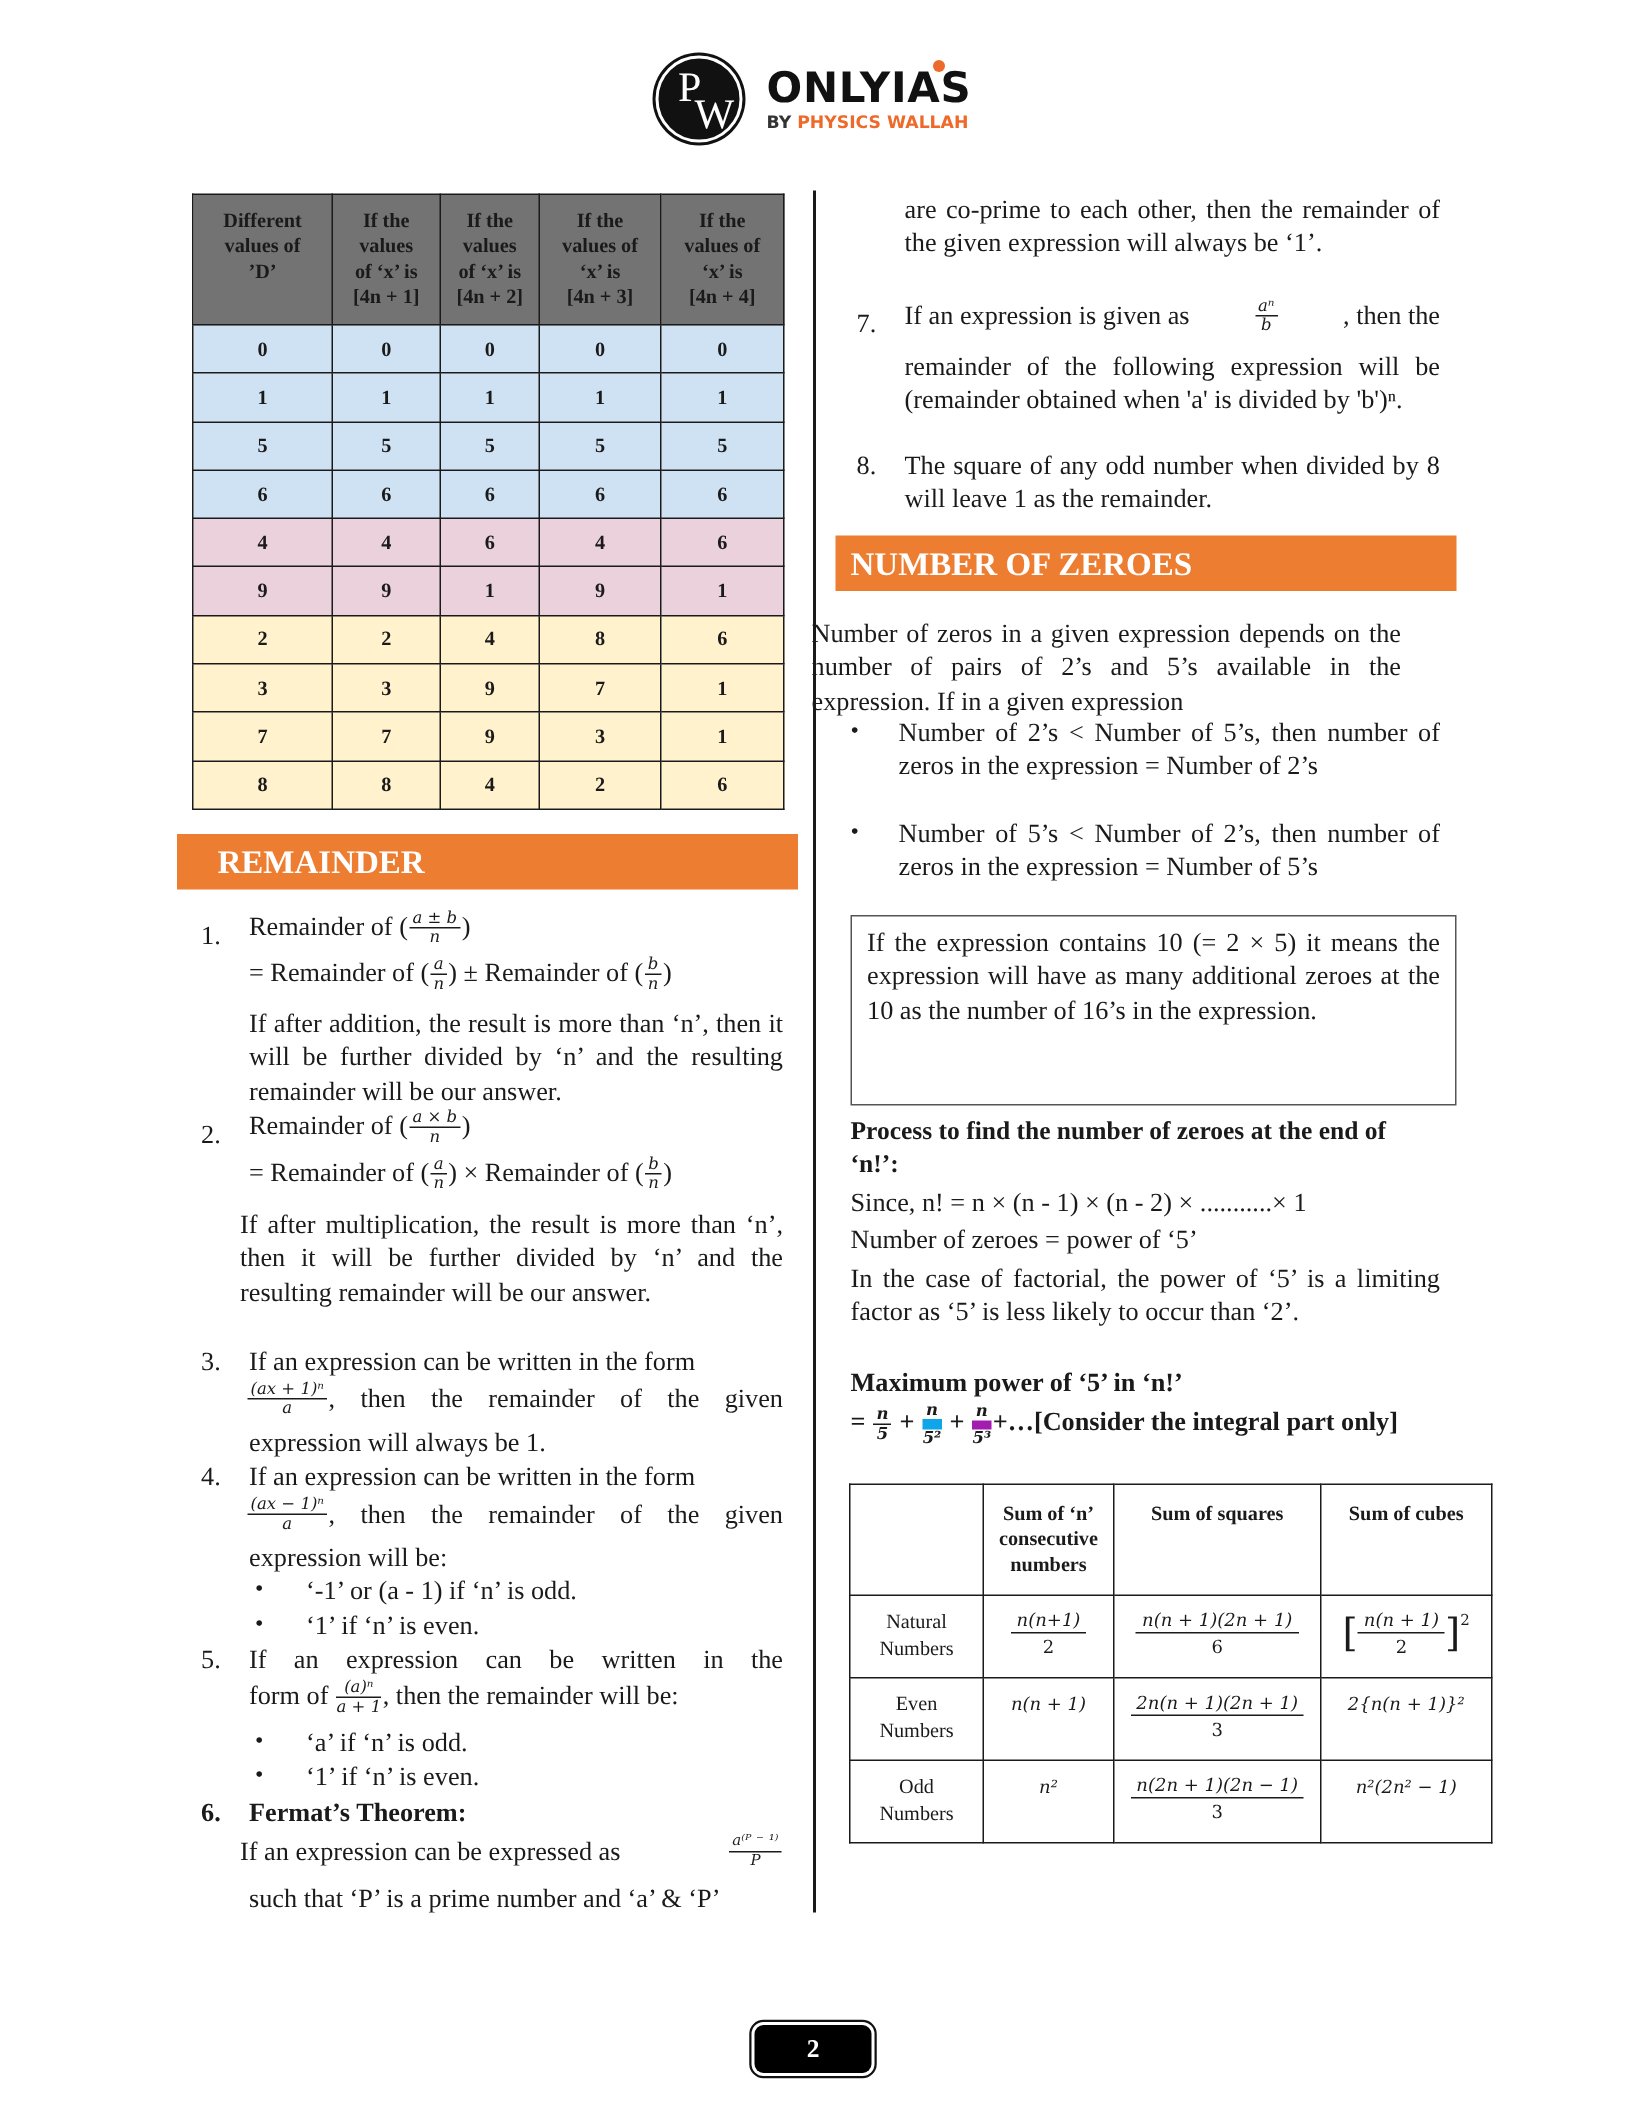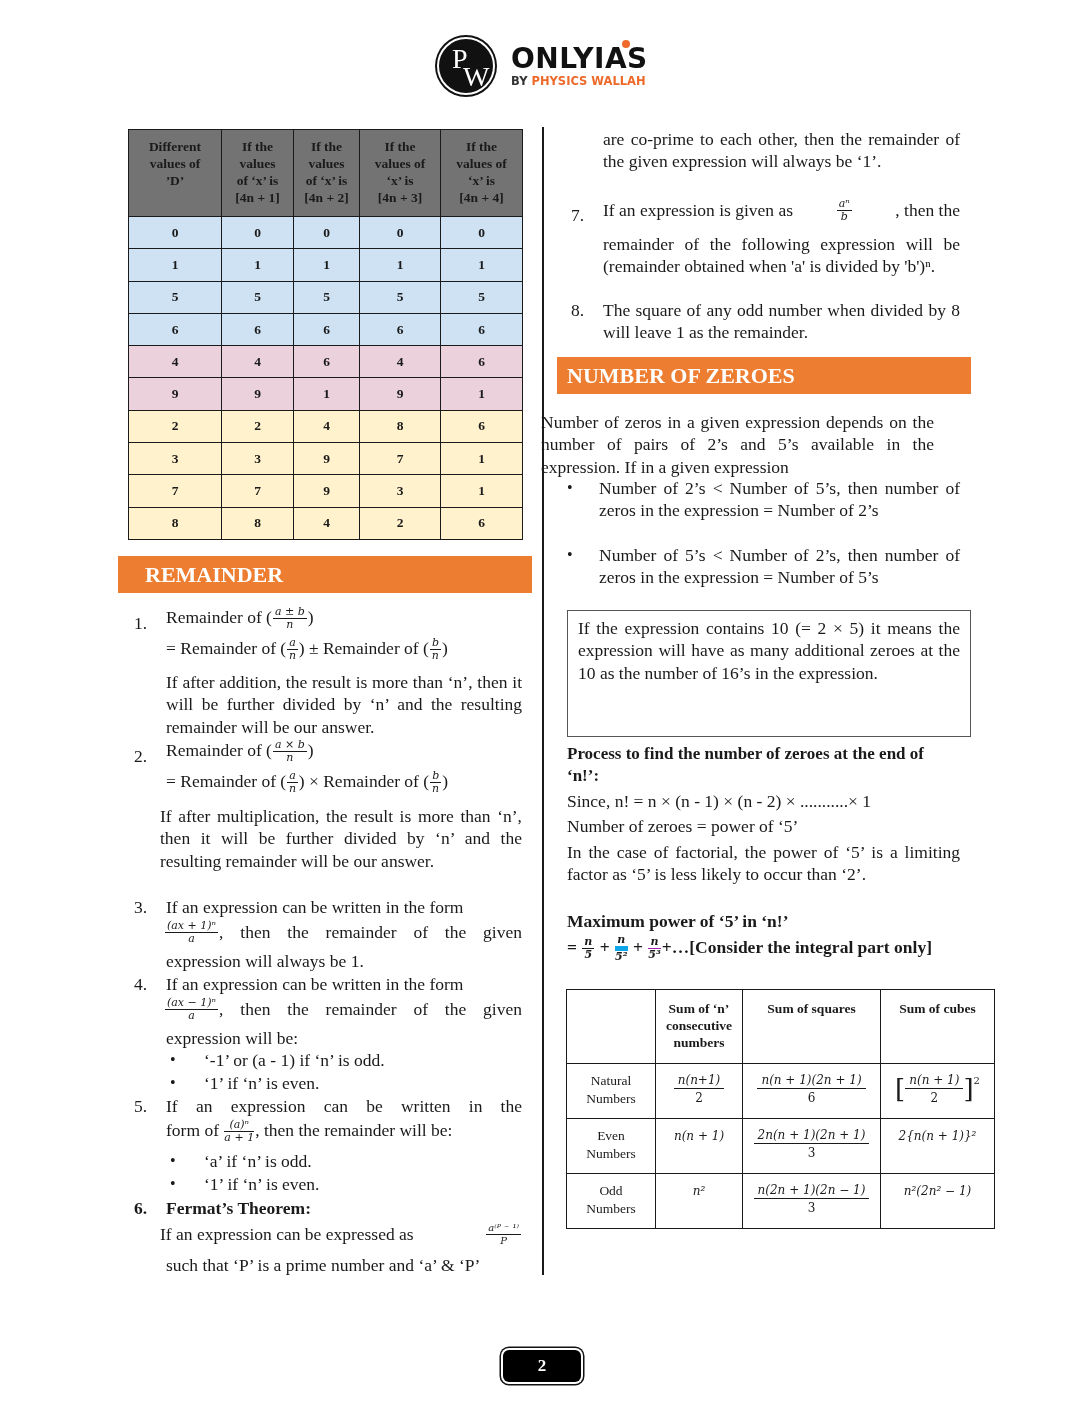--- a/index.html
+++ b/index.html
@@ -240,22 +240,22 @@
 </div>
 
 <div class="text bold" style="left:567px; top:743px; width:393px; font-size:17px;">Process to find the number of zeroes at the end of ‘n!’:</div>
 <div class="text" style="left:567px; top:790px;">Since, n! = n × (n - 1) × (n - 2) × ...........× 1</div>
 <div class="text" style="left:567px; top:815px;">Number of zeroes = power of ‘5’</div>
 <div class="text just" style="left:567px; top:841px; width:393px;">In the case of factorial, the power of ‘5’ is a limiting factor as ‘5’ is less likely to occur than ‘2’.</div>
 <div class="text bold" style="left:567px; top:910px;">Maximum power of ‘5’ in ‘n!’</div>
 <div class="text bold" style="left:567px; top:934px; width:393px;">
   <span>=</span>
   <span class="frac" style="font-weight:bold;"><span class="t" style="border:none">n</span><span class="b" style="border-top:1px solid #1a1a1a">5</span></span> +
-  <span class="frac" style="font-weight:bold;"><span class="t" style="border:none">n</span><span class="b" style="border-top:5px solid #0ea5e9">5²</span></span> +
-  <span class="frac" style="font-weight:bold;"><span class="t" style="border:none">n</span><span class="b" style="border-top:1px solid #a21caf">5³</span></span><span>+…[Consider the integral part only]</span>
+  <span class="frac" style="font-weight:bold;"><span class="t" style="border:none">n</span><span class="b" style="border-top:7px solid #0ea5e9">5²</span></span> +
+  <span class="frac" style="font-weight:bold;"><span class="t" style="border:none">n</span><span class="b" style="border-top:6px solid #a21caf">5³</span></span><span>+…[Consider the integral part only]</span>
 </div>
 
 <table class="sums">
   <thead>
     <tr>
       <th style="width:89px"></th>
       <th style="width:87px"><span>Sum of ‘n’</span><br><span>consecutive</span><br><span>numbers</span></th>
       <th style="width:138px">Sum of squares</th>
       <th>Sum of cubes</th>
     </tr>

